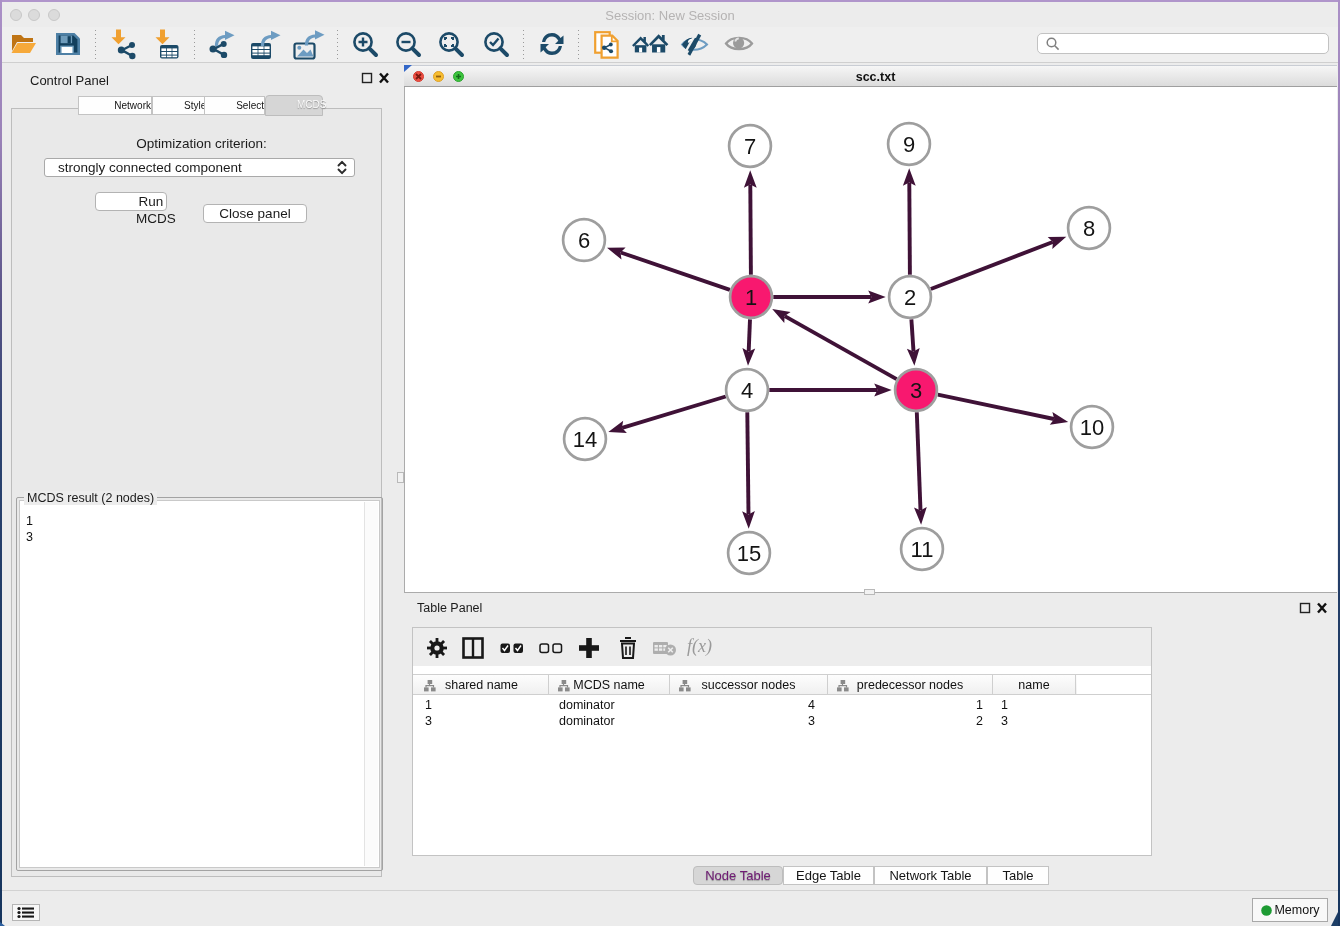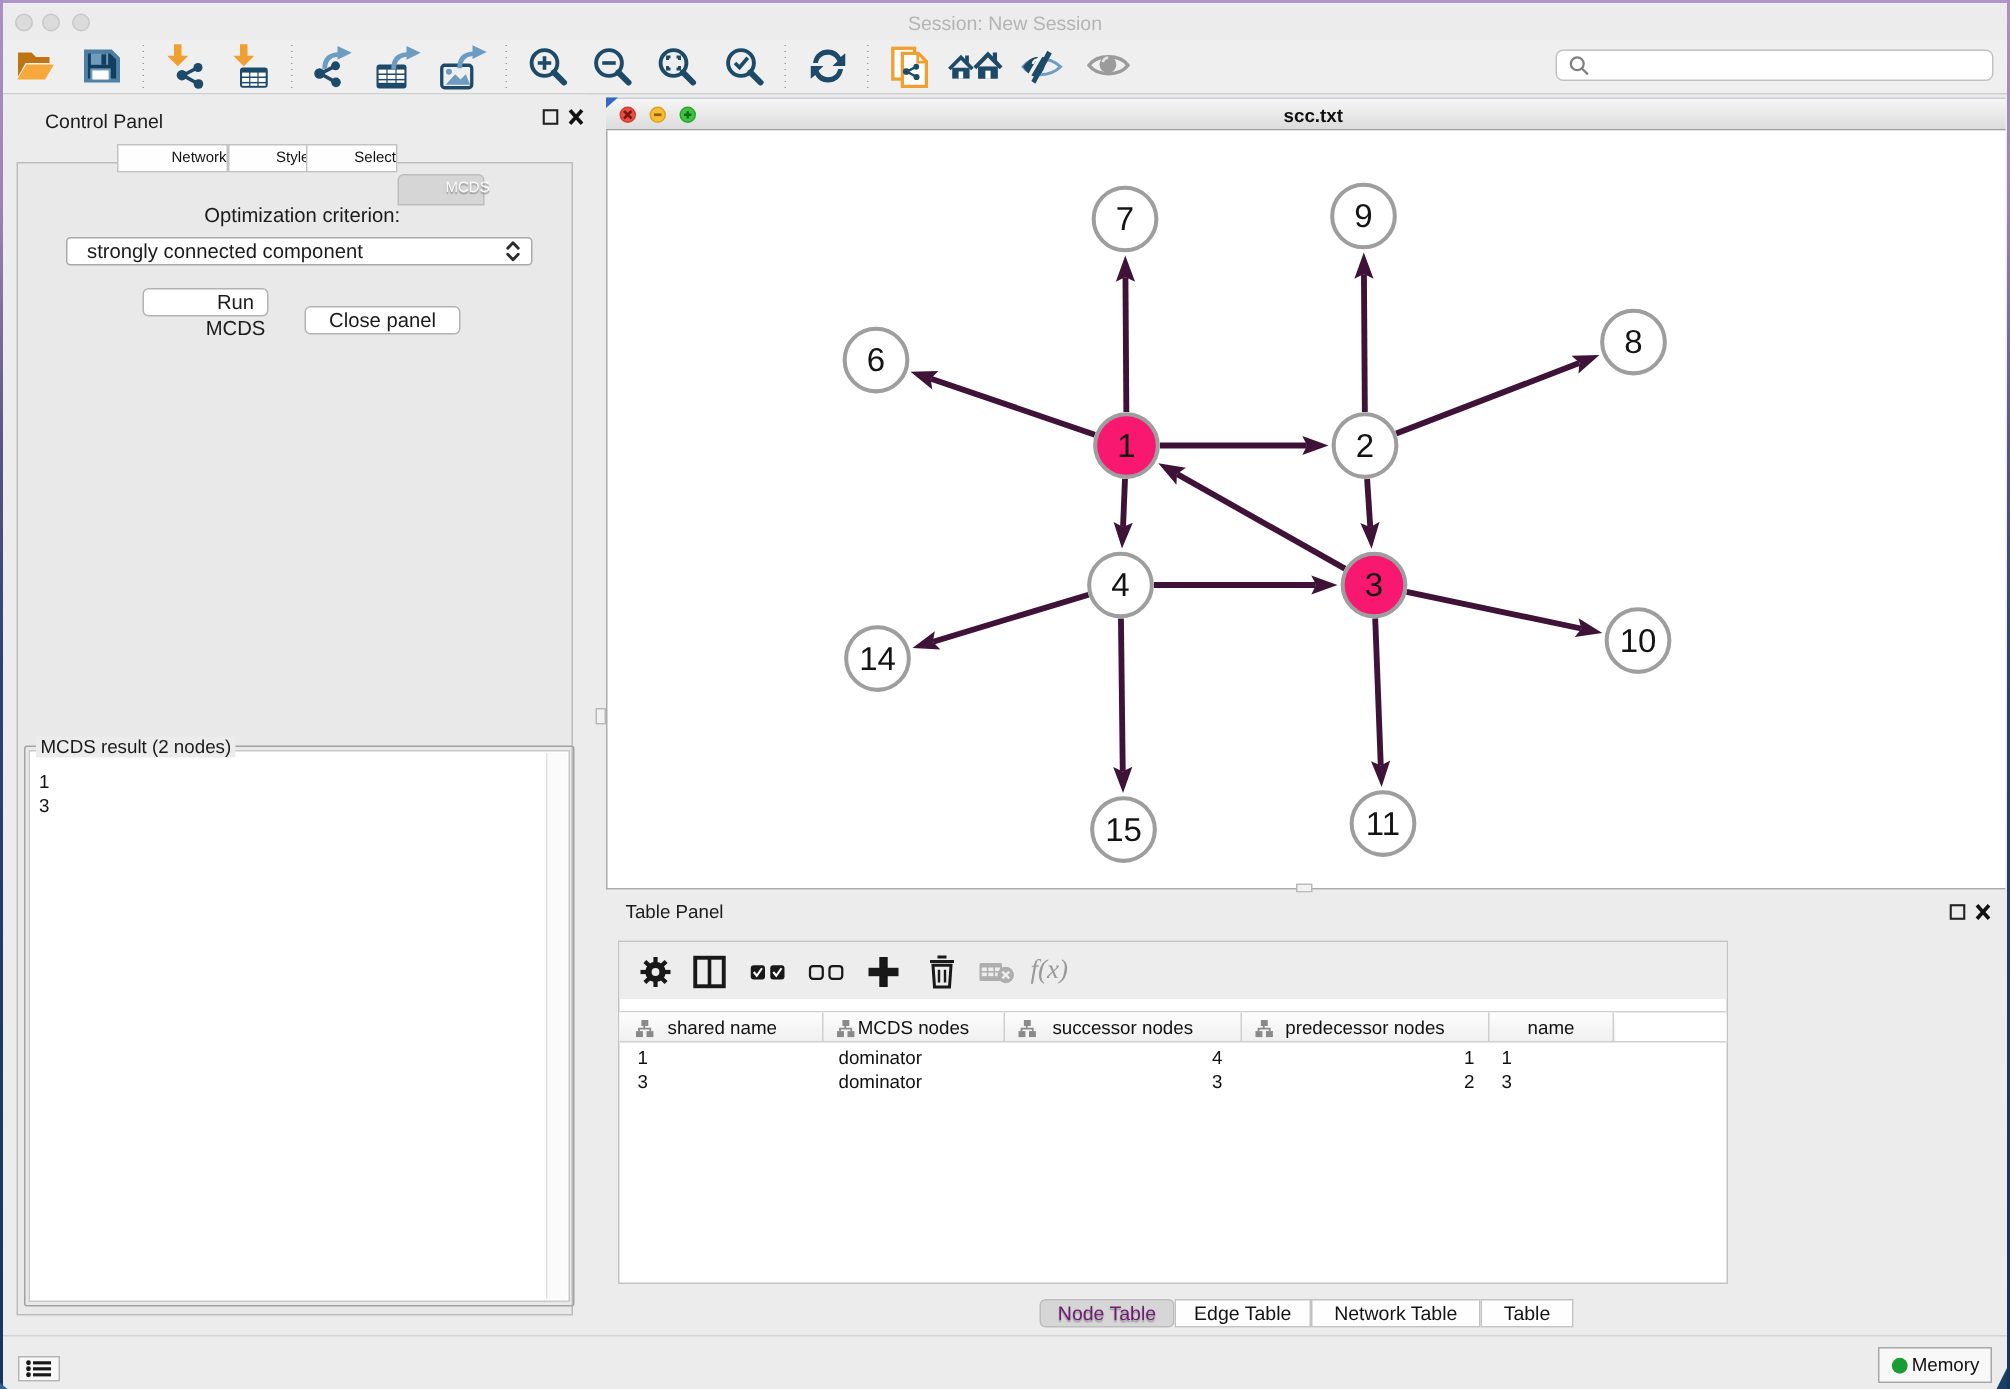--- a/index.html
+++ b/index.html
@@ -14,21 +14,21 @@
 #titlebar { top:2px; left:2px; right:2px; height:25px; background:#ececec; }
 .tl { top:7px; width:12px; height:12px; border-radius:50%; background:#dbdbdb; border:1px solid #c8c8c8; }
 #wtitle { top:6px; left:0; right:0; text-align:center; color:#b5b3b3; font-size:13px; }
 
 #toolbar { top:27px; left:2px; right:2px; height:36px; background:#efefef; border-bottom:1px solid #cfcfcf; }
 .sep { top:3px; height:29px; width:1px; background-image:linear-gradient(#9a9a9a 25%, rgba(255,255,255,0) 0%); background-size:1px 4px; }
 
 #cp { top:63px; left:2px; width:391px; bottom:36px; background:#ececec; }
 #cp-title { top:10px; left:28px; font-size:13px; color:#1b1b1b; }
 .tab { z-index:5; top:33px; height:19px; background:#fefefe; border:1px solid #c3c3c3; font-size:10px; color:#141414; text-align:right; line-height:18px;padding-left:31px; }
-#tab-mcds { top:32px; height:21px; background:#d6d6d6; border:1px solid #bdbdbd; border-radius:4px 4px 0 0; color:#fbfbfb; text-shadow:0 1px 1px #8f8f8f;margin-top:21px; }
+#tab-mcds { top:32px; height:21px; background:#d6d6d6; border:1px solid #bdbdbd; border-radius:4px 4px 0 0; color:#fbfbfb; text-shadow:0 1px 1px #8f8f8f; }
 #cp-panel { top:45px; left:9px; width:371px; bottom:13px; background:#e9e9e9; border:1px solid #bdbdbd; }
 #opt-label { top:73px; left:4px; width:100%; text-align:center; font-size:13.5px; color:#1b1b1b; }
 #dd { top:95px; left:42px; width:311px; height:19px; background:#fff; border:1px solid #a9a9a9; border-radius:3px; font-size:13.5px; color:#1b1b1b; line-height:17px; padding-left:13px; }
 .btn { top:129px; height:19px; background:#fff; border:1px solid #b3b3b3; border-radius:4px; font-size:13.5px; color:#1b1b1b; text-align:center; line-height:17px; }
 #fieldset { top:434px; left:14px; width:367px; bottom:19px; border:1px solid #a3a3a3; border-radius:2px; }
 #fieldset-label { z-index:4; top:-7px; left:7px; background:#ececec; padding:0 3px; font-size:12.5px; color:#1b1b1b; }
 #fs-inner { position:absolute; inset:2px; background:#fff; border:1px solid #c9c9c9; font-size:12.5px; color:#111; padding:12px 0 0 6px; line-height:16px; }
 #fs-scroll { position:absolute; top:1px; bottom:1px; right:1px; width:14px; background:#fbfbfb; border-left:1px solid #e3e3e3; }
 
 #frame { top:65px; left:404px; width:933px; height:528px; }
@@ -228,21 +228,21 @@
   <div class="abs tab" style="left:202px; width:61px;">Select</div>
   <div class="abs tab" id="tab-mcds" style="left:263px; width:58px;">MCDS</div>
   <div class="abs" id="cp-panel"></div>
   <div class="abs" id="opt-label">Optimization criterion:</div>
   <div class="abs" id="dd">strongly connected component
     <svg width="12" height="15" style="right:6px; top:1px;">
           <path d="M2.5,5.5 L6,1.8 L9.5,5.5" fill="none" stroke="#2c2c2c" stroke-width="1.9" stroke-linecap="round" stroke-linejoin="round"></path>
           <path d="M2.5,9.5 L6,13.2 L9.5,9.5" fill="none" stroke="#2c2c2c" stroke-width="1.9" stroke-linecap="round" stroke-linejoin="round"></path>
         </svg>
   </div>
-  <div class="abs btn" style="left:93px; width:84px;padding-left:40px;">Run MCDS</div>
+  <div class="abs btn" style="left:93px; width:72px;padding-left:40px;">Run MCDS</div>
   <div class="abs btn" style="left:201px; width:104px;margin-top:12px;">Close panel</div>
   <div class="abs" id="fieldset">
     <div class="abs" id="fieldset-label">MCDS result (2 nodes)</div>
     <div id="fs-inner">1<br>3<div id="fs-scroll"></div></div>
   </div>
 </div>
 <div class="abs" id="frame">
   <div id="frame-tb">
     <svg width="8" height="7" style="left:0; top:-1px;">
           <path d="M0,0 L8,0 L0,7 Z" fill="#3367c8"></path>
@@ -399,21 +399,21 @@
           <div style="position:absolute; left:0; top:0; width:664px; height:100%; background:linear-gradient(#fdfdfd,#f0f0f0);"></div>
           <div class="th" style="left:2px; width:134px;">shared name</div>
           <svg style="left:11px; top:5px;" width="12" height="12">
             <g fill="#8a8a8a">
               <rect x="3.6" y="0" width="4.6" height="4"></rect>
               <rect x="0" y="7.4" width="4.6" height="4"></rect>
               <rect x="7" y="7.4" width="4.6" height="4"></rect>
               <path d="M5.5,4 L5.5,6 M2,7.4 L2,5.7 L9.5,5.7 L9.5,7.4 M5.5,5.7 L5.5,4" stroke="#8a8a8a" stroke-width="1.2" fill="none"></path>
             </g>
           </svg>
-          <div class="th" style="left:136px; width:121px;">MCDS nodes</div>
+          <div class="th" style="left:136px; width:121px;">MCDS name</div>
           <svg style="left:145px; top:5px;" width="12" height="12">
             <g fill="#8a8a8a">
               <rect x="3.6" y="0" width="4.6" height="4"></rect>
               <rect x="0" y="7.4" width="4.6" height="4"></rect>
               <rect x="7" y="7.4" width="4.6" height="4"></rect>
               <path d="M5.5,4 L5.5,6 M2,7.4 L2,5.7 L9.5,5.7 L9.5,7.4 M5.5,5.7 L5.5,4" stroke="#8a8a8a" stroke-width="1.2" fill="none"></path>
             </g>
           </svg>
           <div class="th" style="left:257px; width:158px;">successor nodes</div>
           <svg style="left:266px; top:5px;" width="12" height="12">

